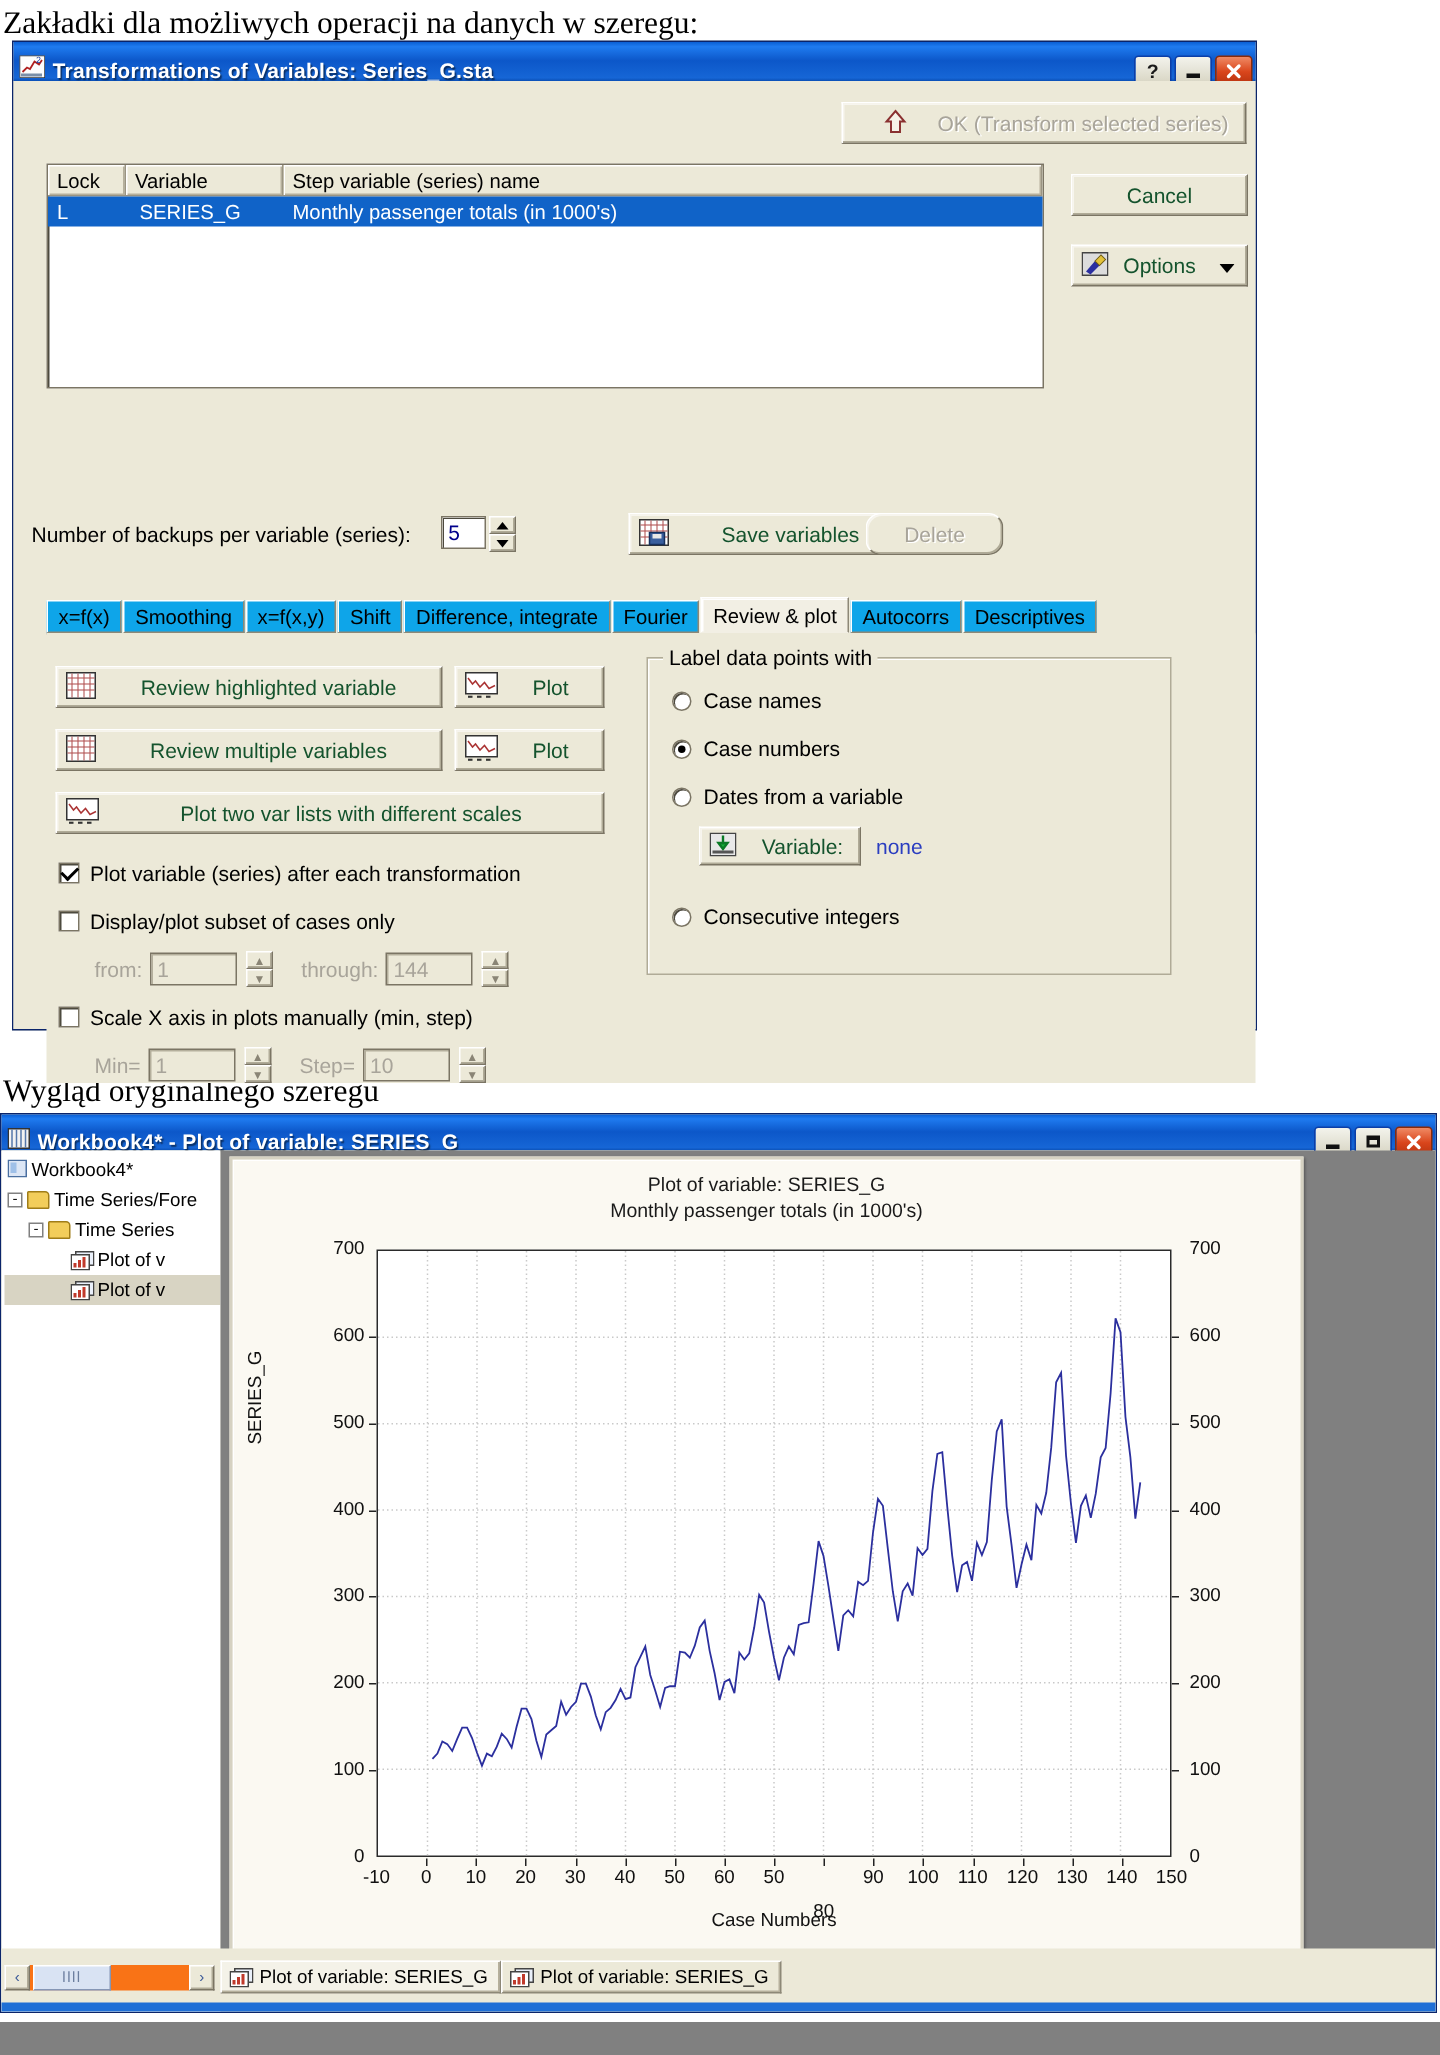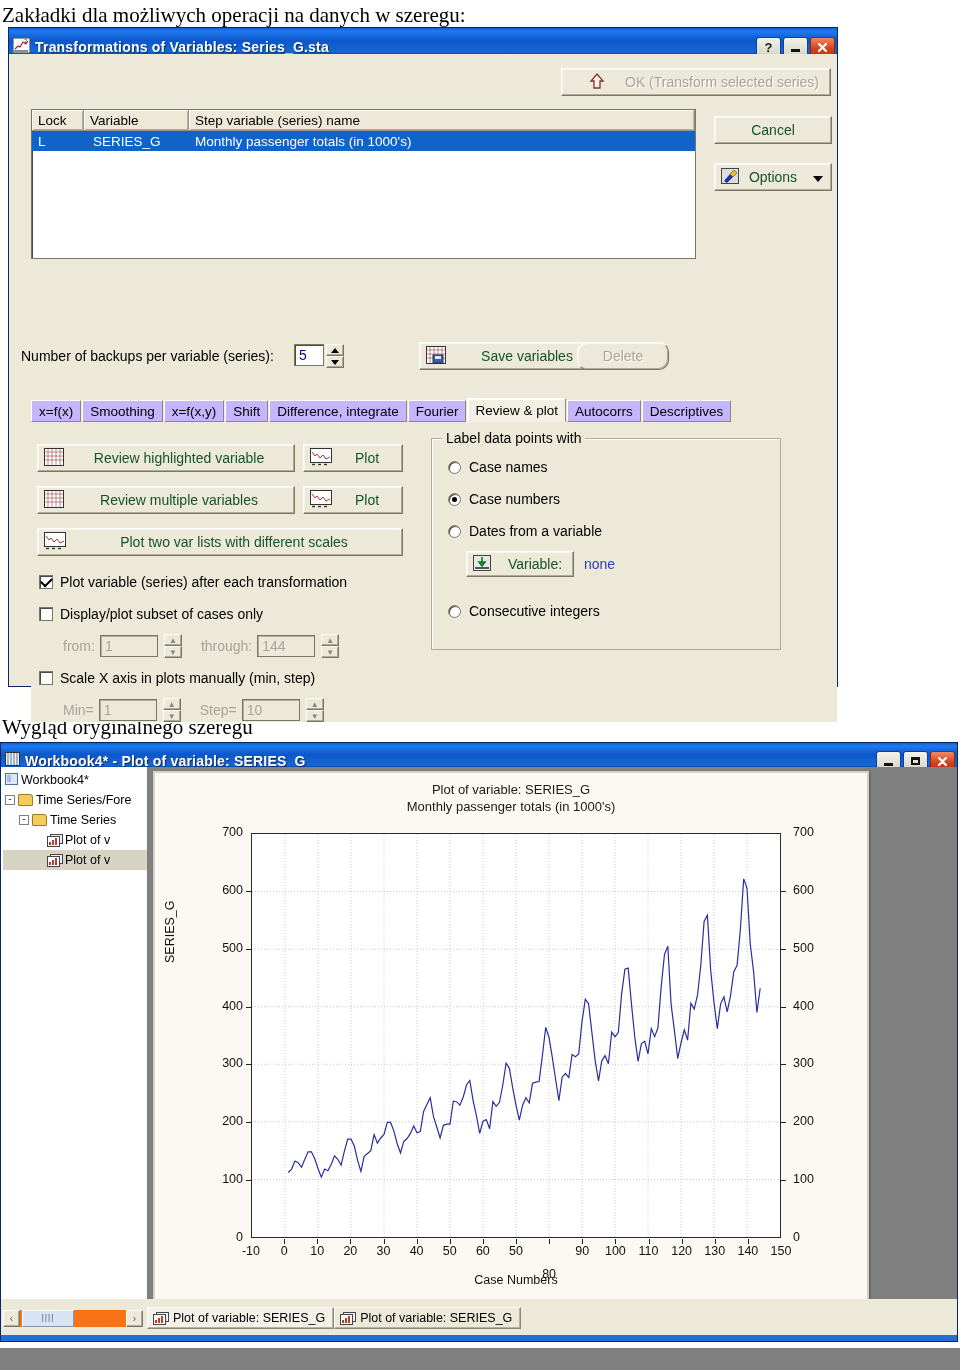--- a/index.html
+++ b/index.html
@@ -141,21 +141,21 @@
   
   .tabstrip {
     position: absolute; left: 22px; top: 345px; width: 806px; height: 24px;
     display: flex; align-items: flex-end;
     border-bottom: 1px solid #9a9482;
   }
   .tab {
     height: 22px; padding: 0 7px;
     display: flex; align-items: center;
     font-size: 13.5px; color: #000;
-    background: #c4b5fd;
+    background: #0ea5e9;
     border: 1px solid #fff;
     border-right-color: #8d8877; border-bottom-color: #8d8877;
     margin-right: 1px; white-space: nowrap;
   }
   .tab.active {
     height: 24px; background: #f2efe4; font-weight: normal;
     border-bottom: 1px solid #f2efe4;
     box-shadow: inset 1px 1px 0 #fff;
   }
 

